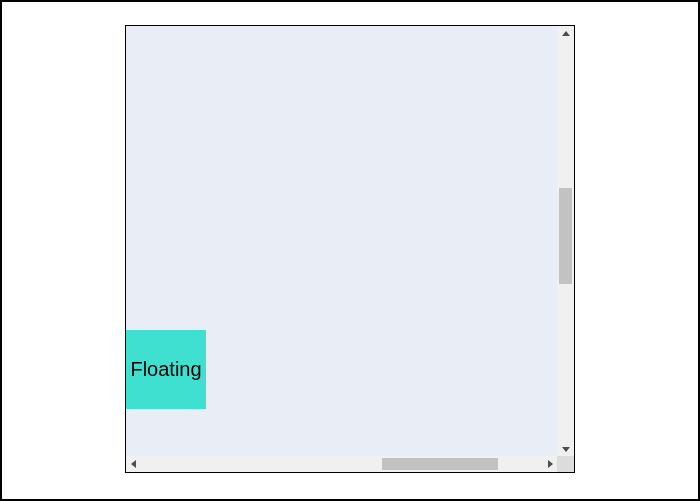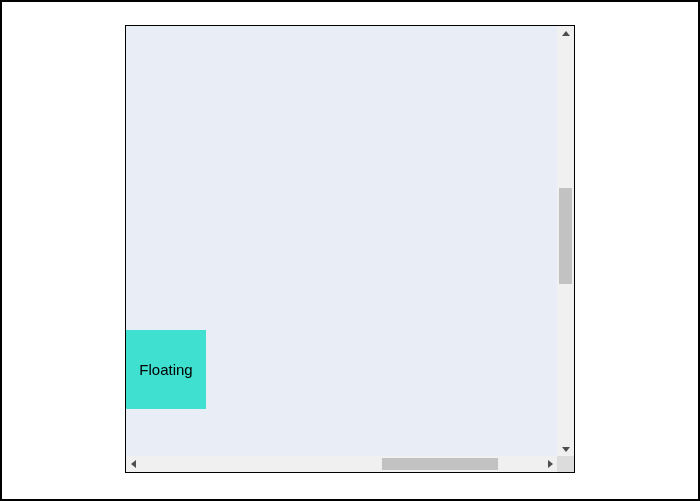--- a/index.html
+++ b/index.html
@@ -95,21 +95,21 @@
     border-left: 5px solid var(--arrow);
   }
   
   .floating {
     position: absolute;
     left: 0; top: 304px;
     width: 80px; height: 79px;
     background: var(--floating-bg);
     color: var(--floating-text);
     display: flex; align-items: center; justify-content: center;
-    font-size: 15px;
+    font-size: 20px;
   }
 </style>
 </head>
 <body>
 
 <div class="canvas">
   <div class="scrollarea">
 
     <div class="floating">
       <span>Floating</span>

